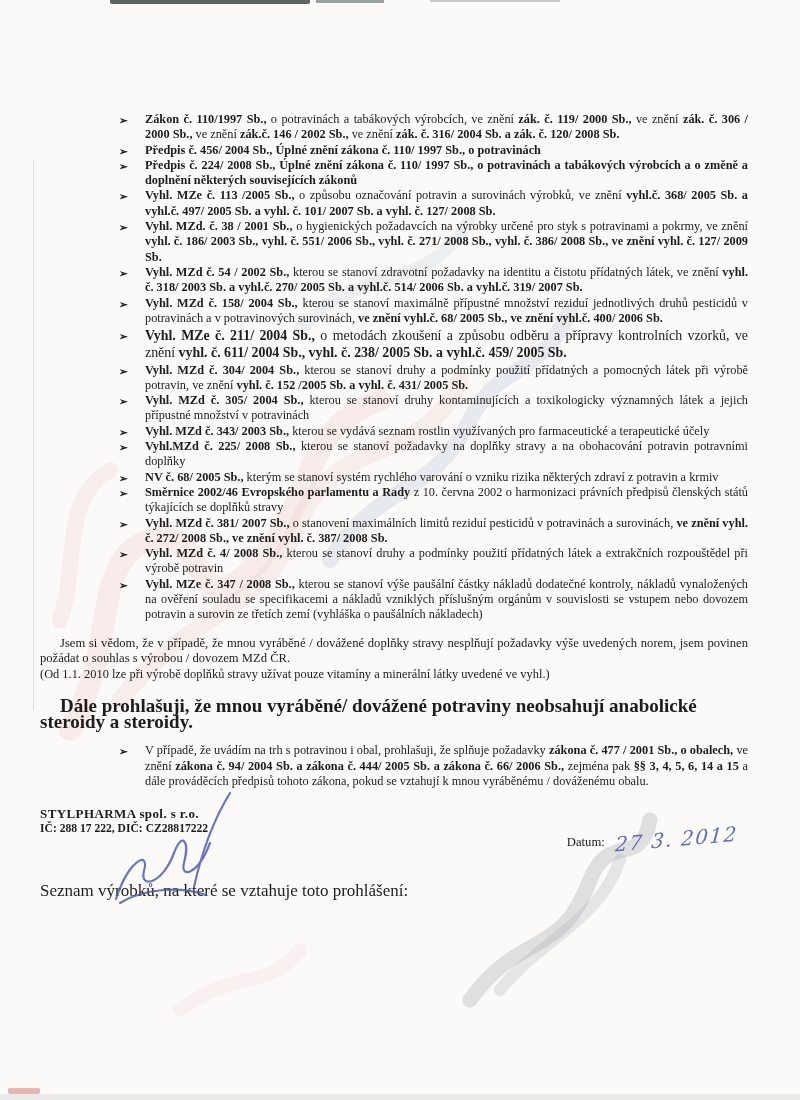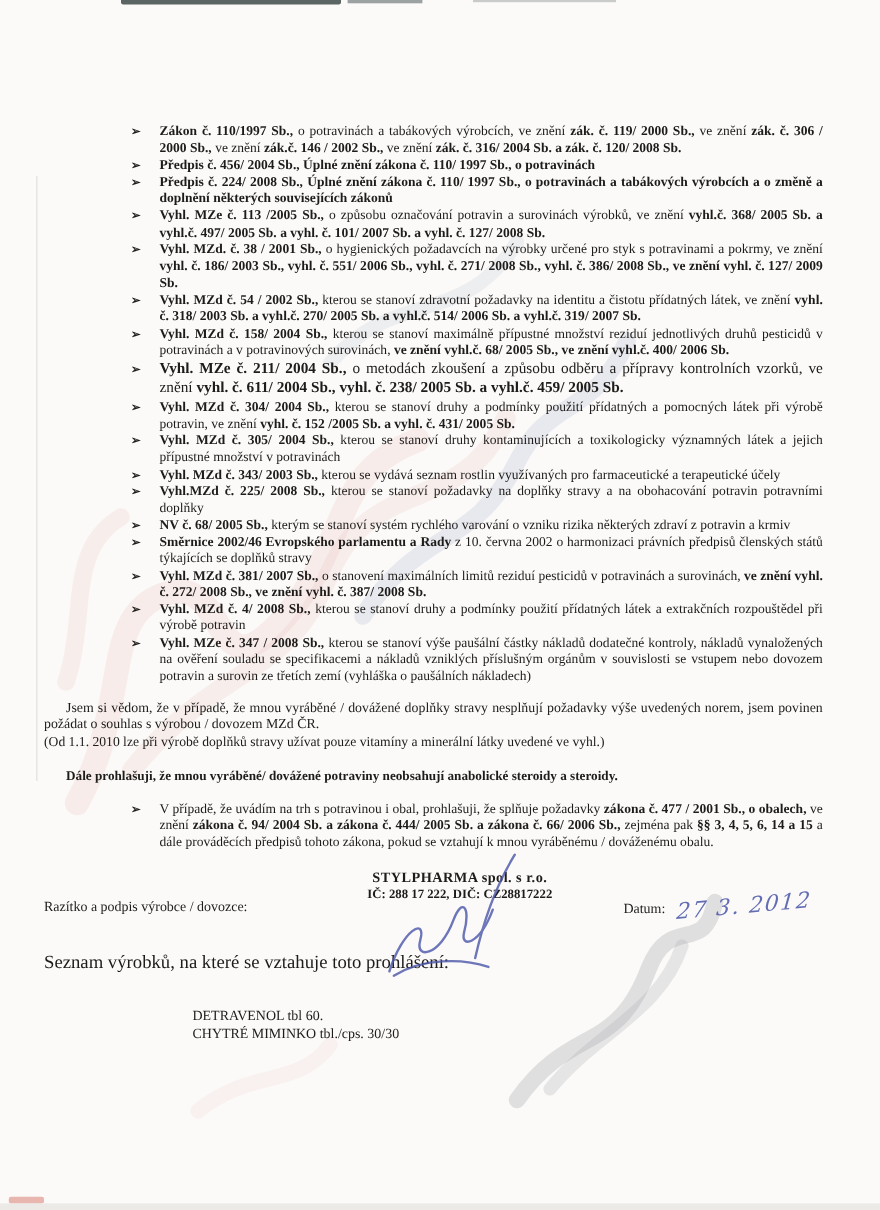--- a/index.html
+++ b/index.html
@@ -12,25 +12,25 @@
   }
   .watermark{position:absolute;left:0;top:0;z-index:0;pointer-events:none;}
   .content{position:absolute;left:40px;top:112px;width:708px;z-index:2;}
   ul.reg{list-style:none;margin:0 0 0 78px;padding:0;text-align:justify;font-size:12.3px;line-height:15.3px;}
   ul.reg li{position:relative;padding-left:27px;}
   ul.reg li.large{font-size:13.9px;line-height:17.2px;margin:1px 0;}
   ul.reg .bullet{position:absolute;left:1px;top:1px;font-size:10.5px;font-weight:bold;}
   .bseg{font-weight:bold;}
   .para1{font-weight:normal;text-align:justify;margin:13px 0 0 0;text-indent:20px;font-size:12.6px;line-height:15.8px;}
   .note{margin:0;font-size:12.4px;line-height:15.6px;}
-  .para2{font-weight:bold;margin:15px 0 0 0;text-indent:20px;font-size:12px;line-height:15.8px;}
+  .para2{font-weight:bold;margin:15px 0 0 0;text-indent:20px;font-size:19px;line-height:15.8px;}
   ul.pack{margin-top:14px;}
   .sig-row{display:flex;margin-top:16px;align-items:flex-start;}
   .sig-label{width:238px;padding-top:28px;font-size:12.7px;}
-  .stamp{position:relative;width:280px;text-align:center;font-size:11.6px;line-height:14.5px;padding-top:2px;}
+  .stamp{position:relative;width:280px;text-align:left;font-size:11.6px;line-height:14.5px;padding-top:2px;}
   .stamp-name{font-weight:bold;font-size:13px;letter-spacing:.4px;}
   .stamp-ids{font-weight:bold;}
   .sig-strokes{position:absolute;left:58px;top:-14px;pointer-events:none;}
   .date-wrap{flex:1;text-align:right;padding-top:22px;padding-right:10px;font-size:12.7px;white-space:nowrap;}
   .hand{
     display:inline-block;font-family:"DejaVu Serif",serif;font-style:italic;
     font-size:20px;color:var(--c-ink,#4a55a8);letter-spacing:1.5px;
     transform:rotate(-5deg) skewX(-10deg);margin-left:10px;opacity:.85;
   }
   .products-heading{margin:30px 0 0 0;font-size:17px;}
@@ -93,37 +93,32 @@
 
     <p class="para1">Jsem si vědom, že v případě, že mnou vyráběné / dovážené doplňky stravy nesplňují požadavky výše uvedených norem, jsem povinen požádat o souhlas s výrobou / dovozem MZd ČR.</p>
     <p class="note">(Od 1.1. 2010 lze při výrobě doplňků stravy užívat pouze vitamíny a minerální látky uvedené ve vyhl.)</p>
     <p class="para2">Dále prohlašuji, že mnou vyráběné/ dovážené potraviny neobsahují anabolické steroidy a steroidy.</p>
 
     <ul class="reg pack" id="pack-list">
         <li><span class="bullet">➢</span><span>V případě, že uvádím na trh s potravinou i obal, prohlašuji, že splňuje požadavky </span><span class="bseg">zákona č. 477 / 2001 Sb., o obalech,</span><span> ve znění </span><span class="bseg">zákona č. 94/ 2004 Sb. a zákona č. 444/ 2005 Sb. a zákona č. 66/ 2006 Sb.,</span><span> zejména pak </span><span class="bseg">§§ 3, 4, 5, 6, 14 a 15</span><span>  a dále prováděcích předpisů tohoto zákona, pokud se vztahují k mnou vyráběnému / dováženému obalu.</span></li>
       </ul>
 
     <div class="sig-row">
-      <div class="sig-label">Razítko a podpis výrobce / dovozce:</div>
       <div class="stamp">
         <div class="stamp-name">STYLPHARMA spol. s r.o.</div>
         <div class="stamp-ids">IČ: 288 17 222, DIČ: CZ28817222</div>
         <svg class="sig-strokes" width="150" height="122" viewBox="0 0 150 122">
           <g fill="none" stroke="#4a55a8" stroke-width="2.2" opacity="0.8" stroke-linecap="round">
             <path d="M18,108 C30,70 52,58 46,80 C41,98 64,94 76,62 C84,40 92,50 86,72 C82,88 100,84 112,52"></path>
             <path d="M96,96 C104,60 116,28 132,2"></path>
             <path d="M22,112 C48,96 84,96 108,104"></path>
           </g>
         </svg>
       </div>
       <div class="date-wrap">
         <span>Datum:</span><span class="hand">27 3. 2012</span>
       </div>
     </div>
 
     <p class="products-heading">Seznam výrobků, na které se vztahuje toto prohlášení:</p>
-    <div class="product-list">
-      <div>DETRAVENOL tbl 60.</div>
-      <div>CHYTRÉ MIMINKO  tbl./cps. 30/30</div>
-    </div>
 
   </div>
 </div>
 
 </body></html>

